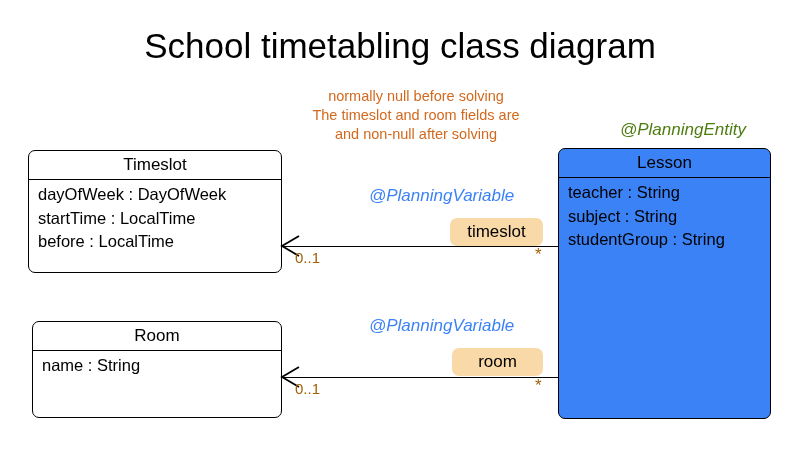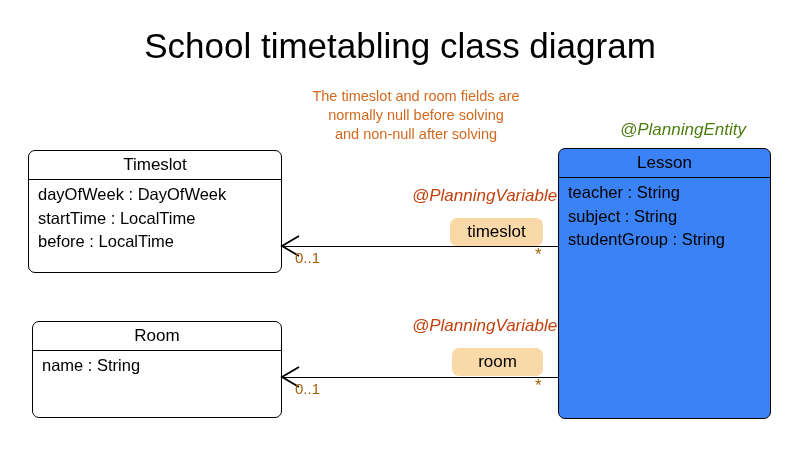--- a/index.html
+++ b/index.html
@@ -82,21 +82,21 @@
   #box-lesson   { left: 558px; top: 148px; width: 213px; height: 271px; }
 
   
   .stereotype {
     position: absolute;
     font-style: italic;
     font-size: 17px;
     white-space: nowrap;
   }
   .stereotype.entity   { color: #4d7c0f; left: 620px; top: 120px; }
-  .stereotype.variable { color: #c2410c; margin-left: 43px; }
+  .stereotype.variable { color: #3b82f6; }
   #pv-timeslot { left: 369px; top: 186px; }
   #pv-room     { left: 369px; top: 316px; }
 
   
   .assoc-line {
     position: absolute;
     height: 0;
     border-top: 1.7px solid #000000;
   }
   #line-timeslot { left: 282px; top: 246px; width: 277px; }
@@ -139,22 +139,22 @@
   #badge-room     { left: 452px; top: 348px; width: 91px; }
 </style>
 </head>
 <body>
 
 <div id="diagram">
 
   <div class="title">School timetabling class diagram</div>
 
   <div class="note">
+    <div>normally null before solving</div>
     <div>The timeslot and room fields are</div>
-    <div>normally null before solving</div>
     <div>and non-null after solving</div>
   </div>
 
   <div class="uml-box" id="box-timeslot">
     <div class="uml-title">Timeslot</div>
     <div class="uml-divider"></div>
     <div class="uml-attrs">
       <div>dayOfWeek : DayOfWeek</div>
       <div>startTime : LocalTime</div>
       <div>before : LocalTime</div>

